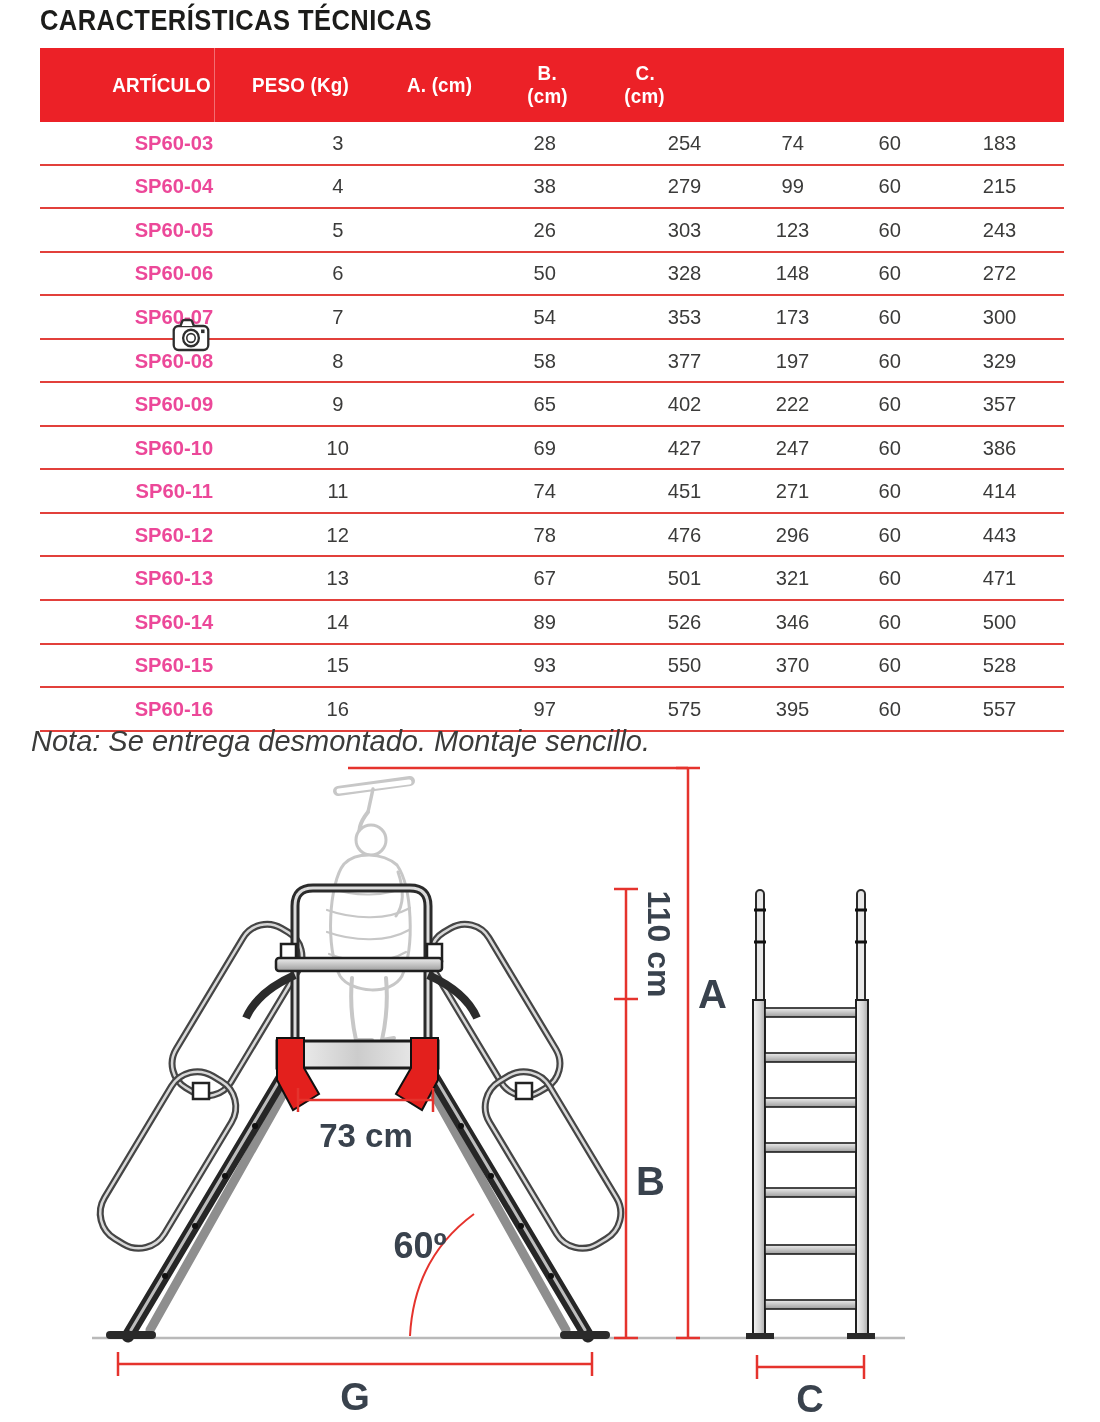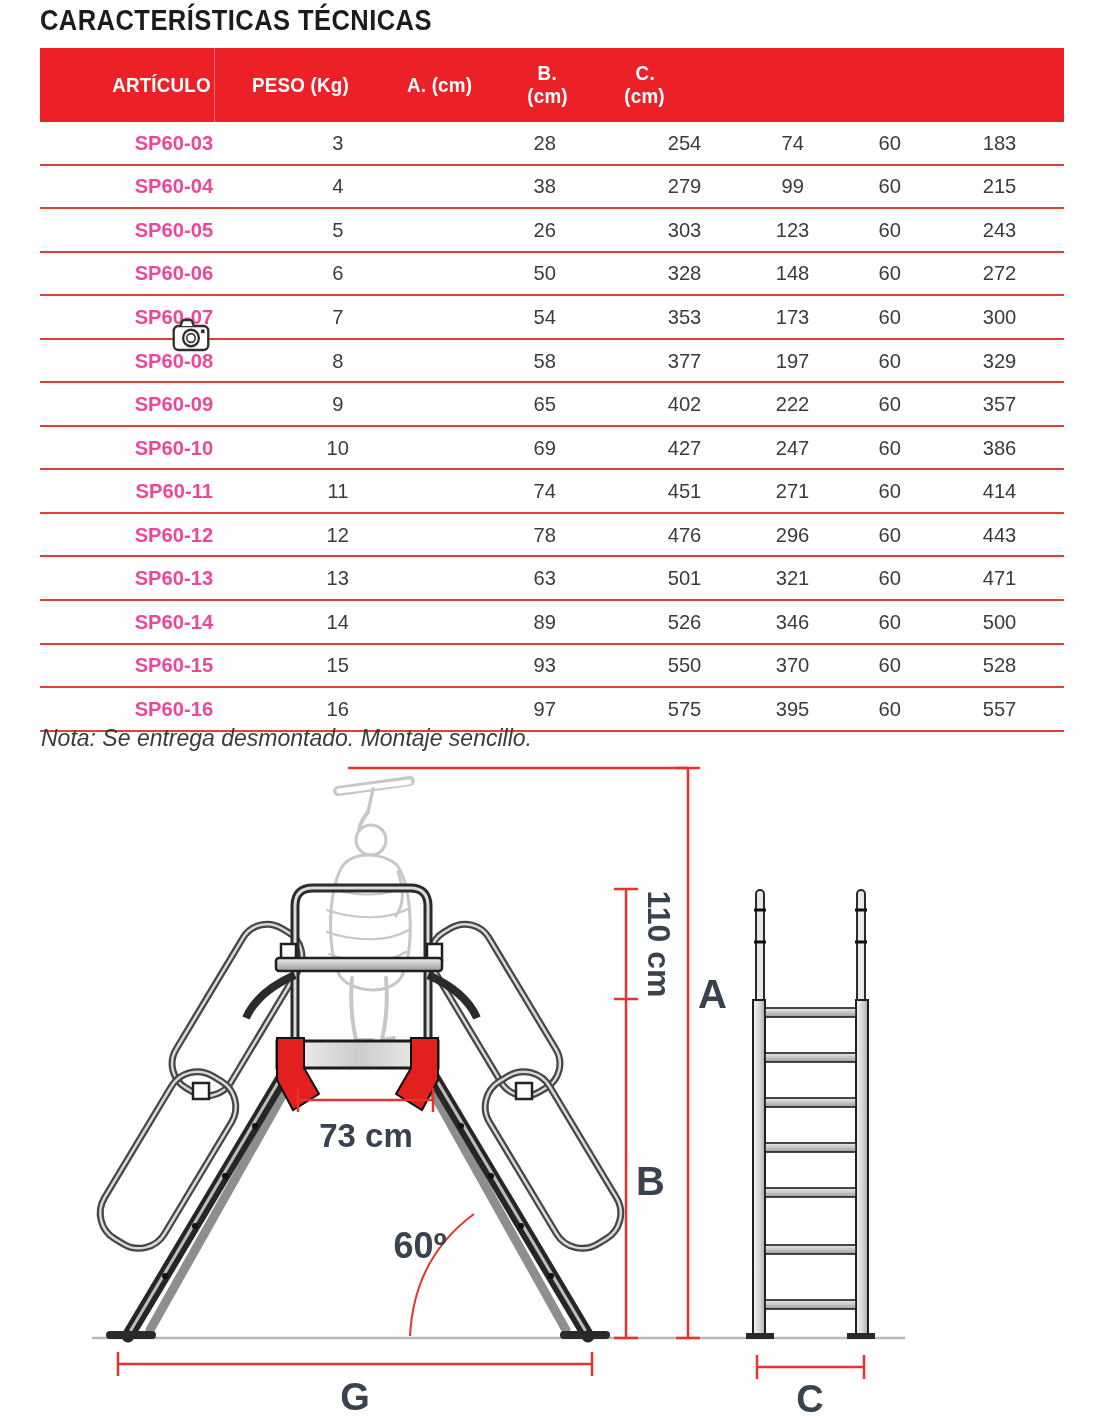--- a/index.html
+++ b/index.html
@@ -26,21 +26,21 @@
   .th.c0{align-items:flex-end;padding-left:8px;box-sizing:border-box;
          border-right:1px solid rgba(255,255,255,.35);}
   .tr{display:flex;height:41.55px;align-items:center;border-bottom:2px solid #e2403b;}
   .td{display:flex;justify-content:center;align-items:center;font-size:21px;color:#3b3b3a;}
   .td span{transform:scaleX(.96);}
   .td.c0{justify-content:flex-end;padding-left:14px;box-sizing:border-box;
          color:#ec4899;font-weight:bold;position:relative;}
   .cam{position:absolute;left:130px;top:50%;transform:translateY(-50%);line-height:0;}
 
   
-  #note{position:absolute;left:41px;top:725px;font-style:italic;font-size:23px;color:#3b3b3a;}
+  #note{position:absolute;left:31px;top:725px;font-style:italic;font-size:29px;color:#3b3b3a;}
 
   
   #diagram{position:absolute;left:0;top:758px;}
   .dimtxt{fill:#39424d;font-family:"Liberation Sans",sans-serif;font-weight:bold;}
 </style>
 </head>
 <body>
 
 <div id="page">
 
@@ -307,21 +307,21 @@
           </div>
         </div>
         <div class="tr">
           <div class="td c0">
             <span>SP60-13</span>
           </div>
           <div class="td c1">
             <span>13</span>
           </div>
           <div class="td c2">
-            <span>63</span>
+            <span>67</span>
           </div>
           <div class="td c3">
             <span>501</span>
           </div>
           <div class="td c4">
             <span>321</span>
           </div>
           <div class="td c5">
             <span>60</span>
           </div>

